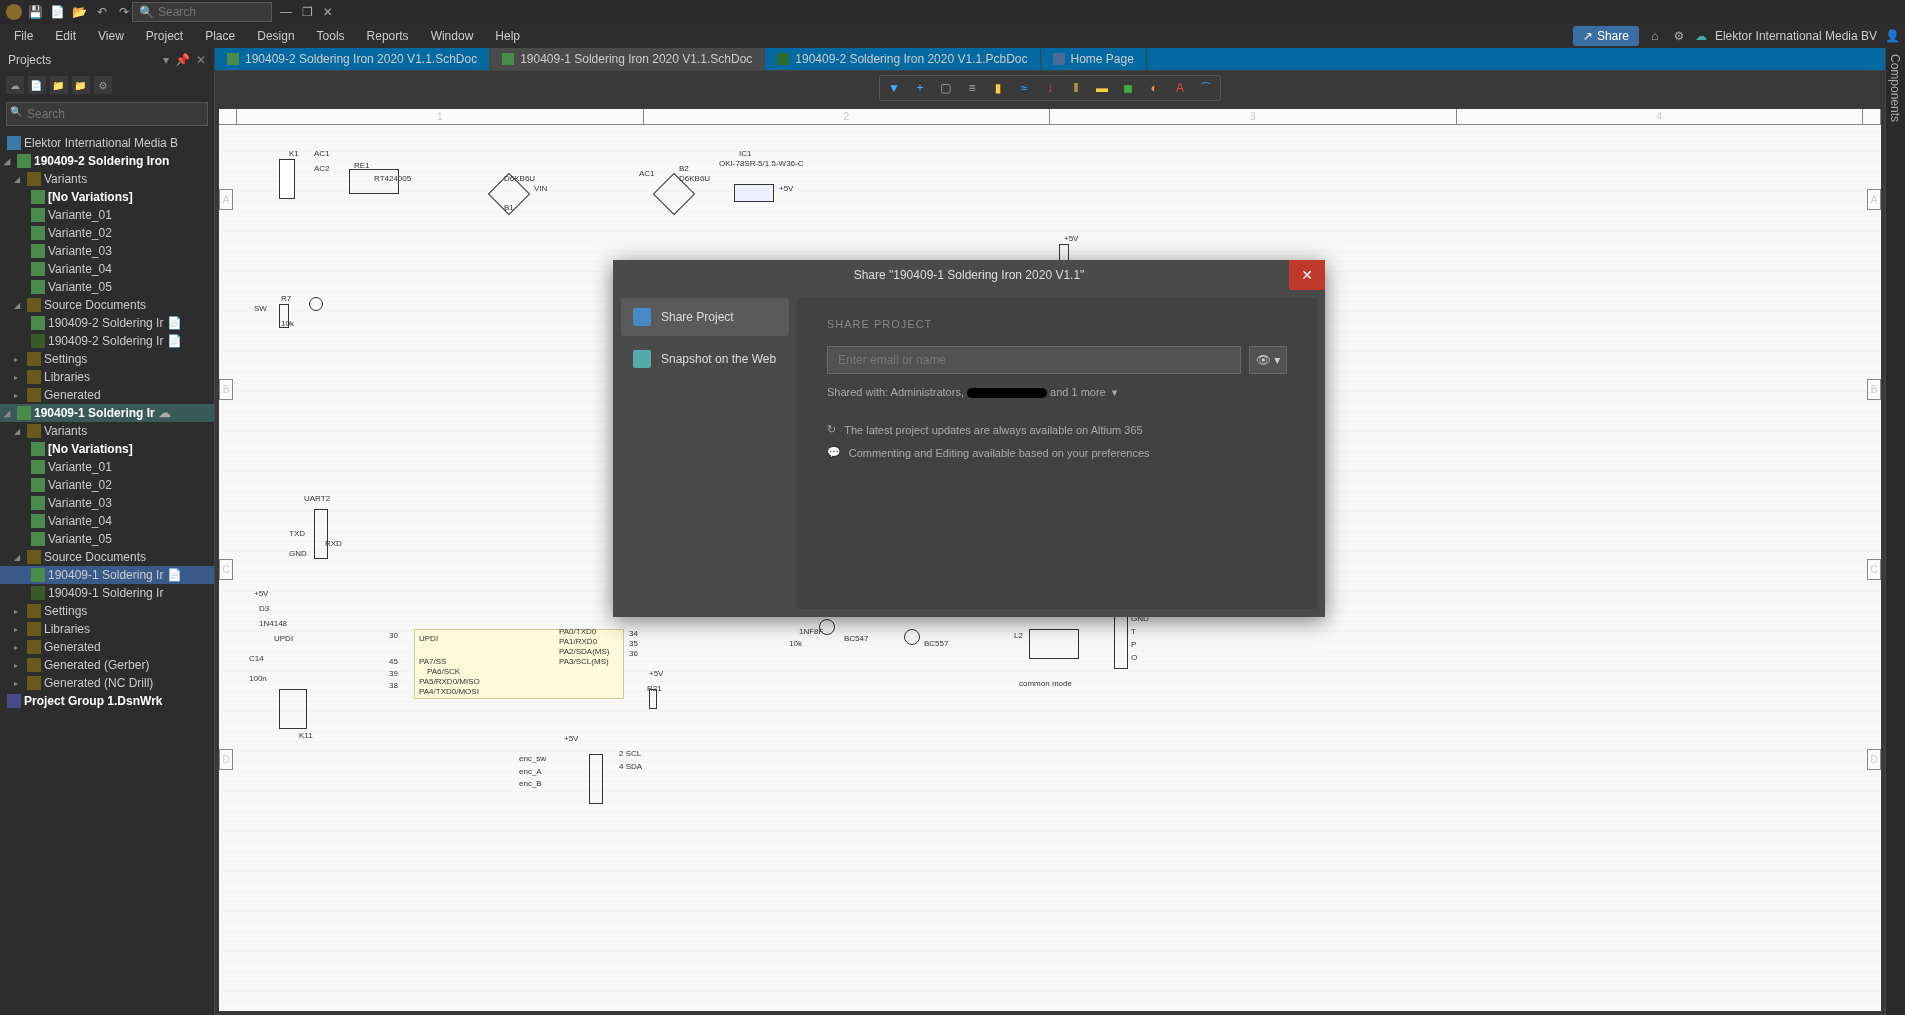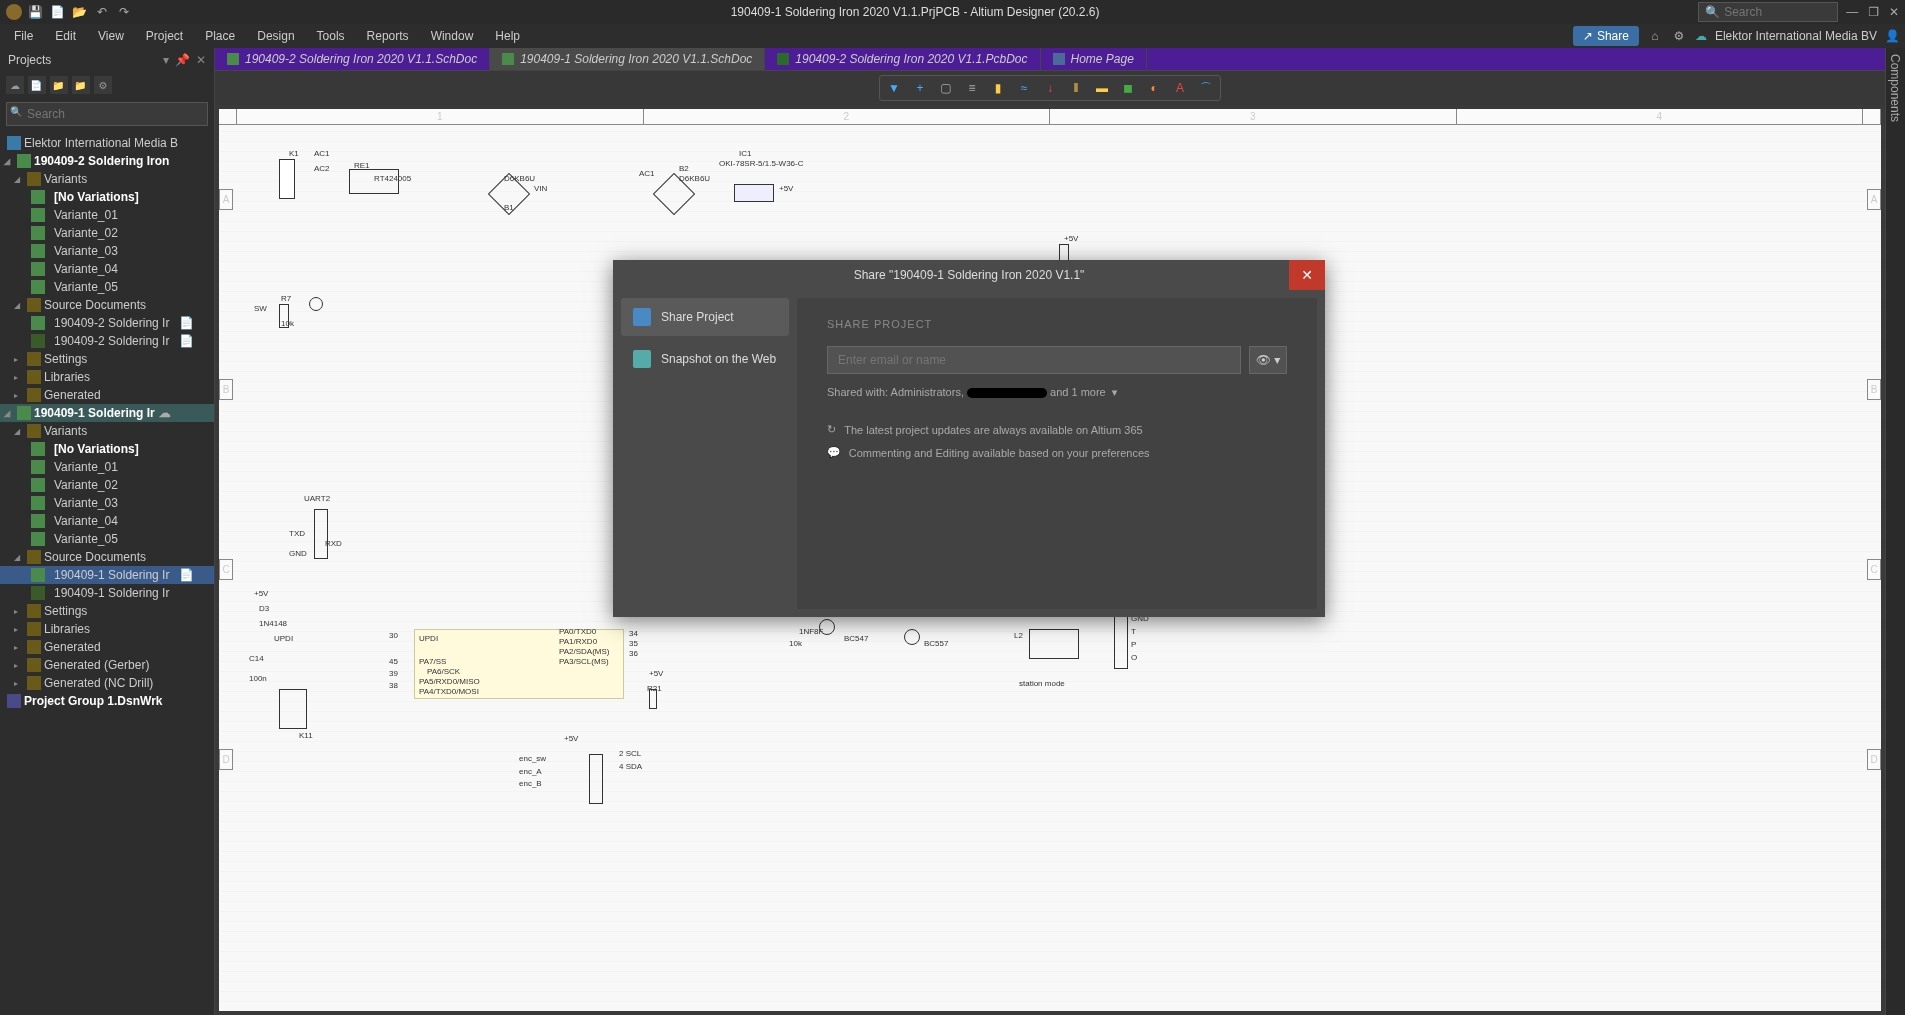--- a/index.html
+++ b/index.html
@@ -38,25 +38,25 @@
     .tree-item.bold { font-weight: bold; color: #fff; }
     .tree-caret { width: 10px; color: #888; font-size: 8px; }
     .tree-icon { width: 14px; height: 14px; margin: 0 3px; background: #4a7a4a; font-size: 8px; display:flex; align-items:center; justify-content:center; }
     .tree-icon.cloud { background: #3a7aaa; }
     .tree-icon.folder { background: #6a5a1a; }
     .tree-icon.doc { background: #4a8a4a; }
     .tree-icon.pcb { background: #3a5a2a; }
     .tree-icon.group { background: #4a4a8a; }
     .pad-0 { padding-left: 4px; }
     .pad-1 { padding-left: 14px; }
-    .pad-2 { padding-left: 28px; gap: 6px; }
+    .pad-2 { padding-left: 28px; }
     
     
     .content { flex: 1; background: #3a3a3a; display: flex; flex-direction: column; position: relative; }
-    .doc-tabs { display: flex; background: #4c1d95; border-bottom: 1px solid #444; font-style: italic; }
+    .doc-tabs { display: flex; background: #0369a1; border-bottom: 1px solid #444; }
     .doc-tab { padding: 4px 12px; display: flex; align-items: center; gap: 6px; cursor: pointer; color: #ccc; border-right: 1px solid #444; }
     .doc-tab.active { background: #4a4a4a; }
     .doc-tab-icon { width: 12px; height: 12px; background: #4a8a4a; }
     .doc-tab-icon.pcb { background: #2a6a2a; }
     .doc-tab-icon.home { background: #4a6a9a; }
     
     .canvas-toolbar { display: flex; justify-content: center; padding: 4px; background: #383838; }
     .ct-inner { display: flex; gap: 2px; background: #3a3a3a; border: 1px solid #555; border-radius: 3px; padding: 2px; }
     .ct-btn { width: 24px; height: 20px; display: flex; align-items: center; justify-content: center; cursor: pointer; color: #aaa; }
     
@@ -104,21 +104,20 @@
 
 <div class="title-bar">
   <div class="tb-icons">
     <span class="tb-icon" style="background:#8a6a2a;border-radius:50%;"></span>
     <span class="tb-icon">💾</span>
     <span class="tb-icon">📄</span>
     <span class="tb-icon">📂</span>
     <span class="tb-icon">↶</span>
     <span class="tb-icon">↷</span>
   </div>
-  <div class="title-center">190409-1 Soldering Iron 2020 V1.1.PrjPCB - Altium Designer (20.2.6)</div>
   <div class="search-box">
     <span style="margin-right:4px;color:#888;">🔍</span>
     <input type="text" placeholder="Search" style="">
   </div>
   <div class="win-controls">
     <span>—</span>
     <span>❐</span>
     <span>✕</span>
   </div>
 </div>
@@ -454,21 +453,21 @@
         <div class="schem-shape" style="top:520px;left:685px;width:16px;height:16px;border-radius:50%;"></div>
         <div class="schem-label" style="top:530px;left:705px;">BC557</div>
         <div class="schem-label" style="top:518px;left:580px;">1NF8F</div>
 
         <div class="schem-label" style="top:490px;left:900px;">K3</div>
         <div class="schem-shape" style="top:500px;left:895px;width:14px;height:60px;"></div>
         <div class="schem-label" style="top:505px;left:912px;">GND</div>
         <div class="schem-label" style="top:518px;left:912px;">T</div>
         <div class="schem-label" style="top:531px;left:912px;">P</div>
         <div class="schem-label" style="top:544px;left:912px;">O</div>
-        <div class="schem-label" style="top:570px;left:800px;">station mode</div>
+        <div class="schem-label" style="top:570px;left:800px;">common mode</div>
         <div class="schem-label" style="top:522px;left:795px;">L2</div>
         <div class="schem-shape" style="top:520px;left:810px;width:50px;height:30px;"></div>
 
         <div class="schem-shape" style="top:645px;left:370px;width:14px;height:50px;"></div>
         <div class="schem-label" style="top:645px;left:300px;">enc_sw</div>
         <div class="schem-label" style="top:658px;left:300px;">enc_A</div>
         <div class="schem-label" style="top:670px;left:300px;">enc_B</div>
         <div class="schem-label" style="top:625px;left:345px;">+5V</div>
         <div class="schem-label" style="top:640px;left:400px;">2 SCL</div>
         <div class="schem-label" style="top:653px;left:400px;">4 SDA</div>

